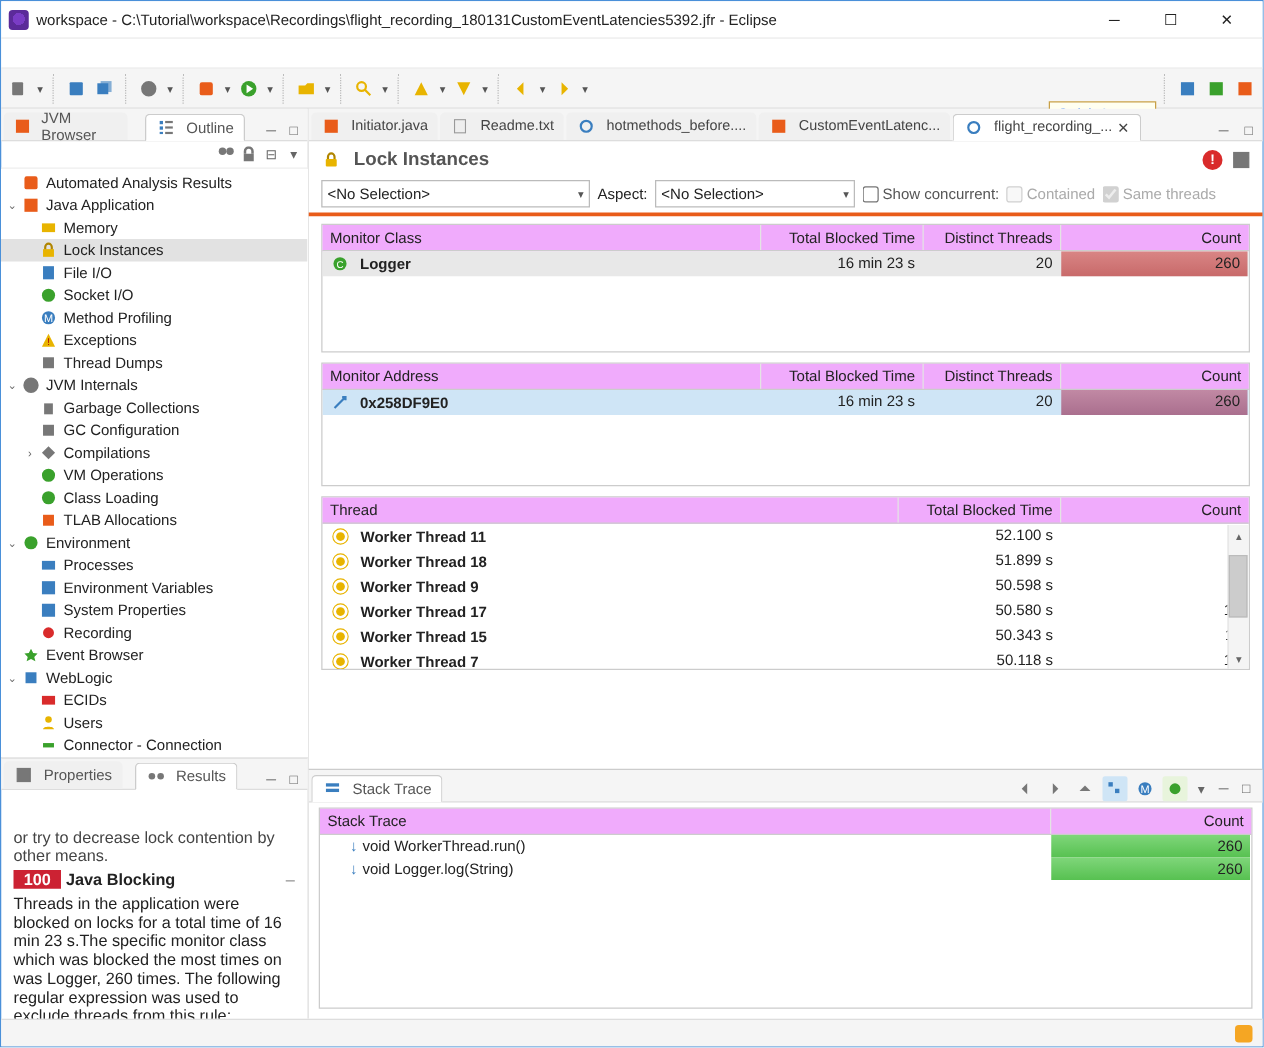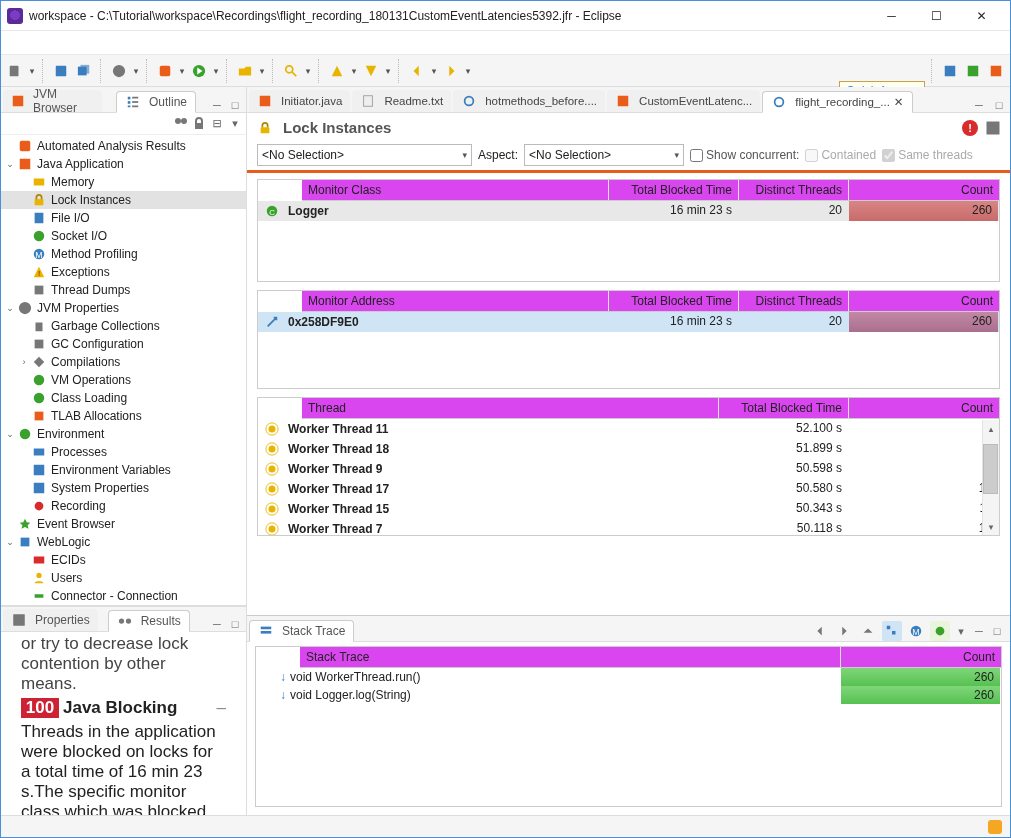--- a/index.html
+++ b/index.html
@@ -36,21 +36,21 @@
 .tree-toolbar { height:22px; display:flex; justify-content:flex-end; align-items:center; gap:4px; padding:0 4px; border-bottom:1px solid #eee; }
 .tree { padding:2px 0; }
 .trow { display:flex; align-items:center; height:18px; padding-right:4px; }
 .trow.sel { background:#e2e2e2; }
 .twist { width:14px; text-align:center; font-size:9px; color:#666; }
 .nico { width:16px; height:16px; margin-right:4px; display:inline-flex; align-items:center; justify-content:center; }
 .nico svg { width:14px; height:14px; }
 .d0 { padding-left:2px; } .d1 { padding-left:16px; }
 
 .bottomtabs { height:26px; background:#f5f5f5; border-top:1px solid #ddd; border-bottom:1px solid #ddd; display:flex; align-items:flex-end; padding-left:2px; gap:10px; }
-.resultsbody { flex:1; overflow:auto; padding:2px 20px; font-size:17px; }
+.resultsbody { flex:1; overflow:auto; padding:2px 10px; font-size:13px;margin-top:28px; }
 .score { display:inline-block; width:38px; text-align:center; color:#fff; background:#cc2233; font-weight:bold; margin-right:4px; }
 .left-lower { height:210px; display:flex; flex-direction:column; border-top:1px solid #ddd; }
 
 
 .editortabs { height:26px; background:#f5f5f5; border-bottom:1px solid #ddd; display:flex; align-items:flex-end; gap:2px; padding-left:2px; }
 .editortabs .right-icons { margin-left:auto; display:flex; gap:6px; padding-right:4px; }
 .etab { height:22px; padding:2px 8px; display:flex; align-items:center; gap:4px; background:#f0f0f0; border-top-left-radius:4px; border-top-right-radius:4px; font-size:11.5px; color:#444; max-width:170px; white-space:nowrap; overflow:hidden; text-overflow:ellipsis; }
 .etab.active { background:#fff; border:1px solid #ccc; border-bottom:1px solid #fff; position:relative; top:1px; }
 .editor { flex:1; display:flex; flex-direction:column; min-height:0; }
 .page-head { display:flex; align-items:center; padding:6px 10px 4px 10px; }
@@ -61,21 +61,21 @@
 .filterbar { display:flex; align-items:center; gap:6px; padding:4px 10px; border-bottom:3px solid #e95c1a; }
 .combo { border:1px solid #bbb; background:#fff; height:22px; display:inline-flex; align-items:center; padding:0 4px; min-width:0; }
 .combo .arrow { margin-left:auto; font-size:9px; color:#555; padding-left:6px; }
 .chk { display:inline-flex; align-items:center; gap:3px; color:#555; }
 .chk input { width:13px; height:13px; }
 .chk.dis { color:#aaa; }
 .chk.dis input { accent-color:#ccc; }
 
 .tables { display:flex; flex-direction:column; gap:8px; padding:6px 10px 0 10px; flex:1; min-height:0; }
 .tbl { border:1px solid #ccc; background:#fff; }
-.th { display:flex; border-bottom:1px solid #ccc; background:#d946ef;margin-left:44px; }
+.th { display:flex; border-bottom:1px solid #ccc; background:#f0abfc; }
 .th > div { padding:3px 6px; border-right:1px solid #e4e4e4; font-size:12px; }
 .th > div:last-child { border-right:none; }
 .tr { display:flex; }
 .tr > div { padding:2px 6px; border-right:1px solid transparent; font-size:12px; }
 
 .c-monclass { flex:1; display:flex; align-items:center; gap:4px; }
 .c-tbt { width:130px; text-align:right; position:relative; }
 .c-dt { width:110px; text-align:right; }
 .c-cnt { width:150px; text-align:right; position:relative; }
 .tbl .body { height:80px; overflow:auto; display:block; }
@@ -369,21 +369,21 @@
               </span>
               <span>Thread Dumps</span>
             </div>
             <div class="trow d0">
               <span class="twist">⌄</span>
               <span class="nico">
                 <svg viewBox="0 0 16 16">
                   <circle class="grey" cx="8" cy="8" r="6" fill="none" stroke="#777" stroke-width="2"></circle>
                 </svg>
               </span>
-              <span>JVM Properties</span>
+              <span>JVM Internals</span>
             </div>
             <div class="trow d1">
               <span class="twist"></span>
               <span class="nico">
                 <svg viewBox="0 0 16 16">
                   <rect class="grey" x="4" y="4" width="8" height="10"></rect>
                 </svg>
               </span>
               <span>Garbage Collections</span>
             </div>

